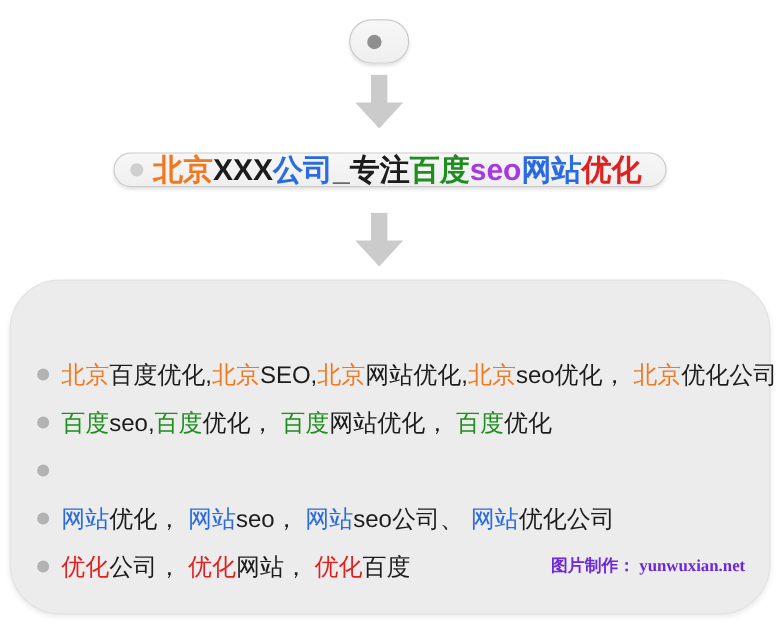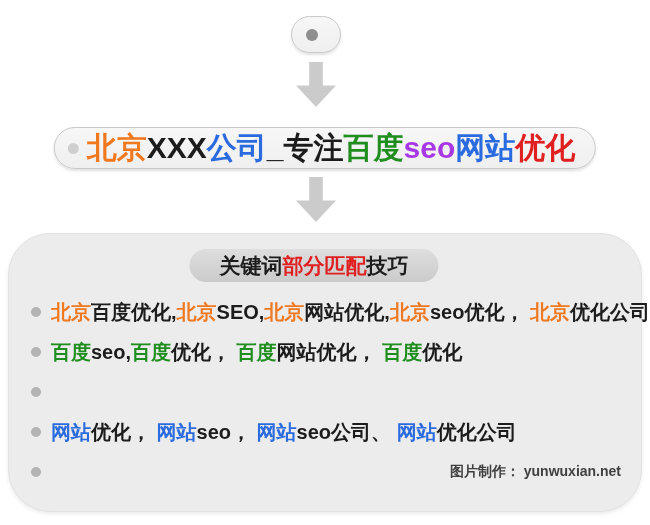--- a/index.html
+++ b/index.html
@@ -37,24 +37,24 @@
     font-weight: bold;
     color: #1c1c1c;
     gap: 9px;
   }
   .pill-top .dot { width: 12px; height: 12px; background: #8f8f8f; }
 
   .pill-title {
     top: 127px;
     left: 50%;
     transform: translateX(-50%);
-    height: 42px;
+    height: 29px;
     border-radius: 21px;
     padding: 0 20px 0 13px;
-    font-size: 30px;
+    font-size: 25px;
     font-weight: bold;
     gap: 8px;
     justify-content: space-between;
   }
   .pill-title .dot { width: 11px; height: 11px; background: #cfcfcf; }
 
   
   .down-arrow {
     position: absolute;
     left: calc(50% - 9px);
@@ -99,77 +99,76 @@
     top: 58px;
     left: 0;
     right: 0;
   }
   .line {
     height: 40px;
     display: flex;
     align-items: center;
     padding-left: 22px;
     font-size: 20px;
-    font-weight: bold;
+    font-weight: normal;
     white-space: nowrap;
   }
   .line .dot {
     width: 10px;
     height: 10px;
     border-radius: 50%;
     background: #b3b3b3;
     margin-right: 10px;
     flex: 0 0 auto;
   }
   .credit {
     position: absolute;
     right: 20px;
     bottom: 30px;
     font-size: 14px;
-    color: #404040;
+    color: #6d28d9;
     font-weight: bold;
     white-space: nowrap;
+    font-family: Liberation Serif, serif;
   }
 </style>
 </head>
 <body>
 
 <div class="pill pill-top">
   <span class="dot"></span>
 </div>
 
 <div class="down-arrow arrow-1"></div>
 
 <div class="pill pill-title">
   <span class="dot"></span>
   <span><span style="color: rgb(240, 120, 30);">北京</span><span style="color: rgb(28, 28, 28);">XXX</span><span style="color: rgb(43, 107, 224);">公司</span><span style="color: rgb(28, 28, 28);">_专注</span><span style="color: rgb(31, 142, 31);">百度</span><span style="color: rgb(168, 56, 230);">seo</span><span style="color: rgb(43, 107, 224);">网站</span><span style="color: rgb(224, 32, 32);">优化</span></span>
 </div>
 
 <div class="down-arrow arrow-2"></div>
 
 <div class="panel">
-  <div class="panel-header">
-    <span><span style="color: rgb(28, 28, 28);">关键词</span><span style="color: rgb(224, 32, 32);">部分匹配</span><span style="color: rgb(28, 28, 28);">技巧</span></span>
-  </div>
 
   <div class="lines">
     <div class="line">
       <span class="dot"></span>
       <span><span style="color: rgb(240, 120, 30);">北京</span><span style="color: rgb(28, 28, 28);">百度优化,</span><span style="color: rgb(240, 120, 30);">北京</span><span style="color: rgb(28, 28, 28);">SEO,</span><span style="color: rgb(240, 120, 30);">北京</span><span style="color: rgb(28, 28, 28);">网站优化,</span><span style="color: rgb(240, 120, 30);">北京</span><span style="color: rgb(28, 28, 28);">seo优化， </span><span style="color: rgb(240, 120, 30);">北京</span><span style="color: rgb(28, 28, 28);">优化公司</span></span>
     </div>
     <div class="line">
       <span class="dot"></span>
       <span><span style="color: rgb(31, 142, 31);">百度</span><span style="color: rgb(28, 28, 28);">seo,</span><span style="color: rgb(31, 142, 31);">百度</span><span style="color: rgb(28, 28, 28);">优化， </span><span style="color: rgb(31, 142, 31);">百度</span><span style="color: rgb(28, 28, 28);">网站优化， </span><span style="color: rgb(31, 142, 31);">百度</span><span style="color: rgb(28, 28, 28);">优化</span></span>
     </div>
     <div class="line">
       <span class="dot"></span>
     </div>
     <div class="line">
       <span class="dot"></span>
       <span><span style="color: rgb(43, 107, 224);">网站</span><span style="color: rgb(28, 28, 28);">优化， </span><span style="color: rgb(43, 107, 224);">网站</span><span style="color: rgb(28, 28, 28);">seo， </span><span style="color: rgb(43, 107, 224);">网站</span><span style="color: rgb(28, 28, 28);">seo公司、 </span><span style="color: rgb(43, 107, 224);">网站</span><span style="color: rgb(28, 28, 28);">优化公司</span></span>
     </div>
     <div class="line">
       <span class="dot"></span>
+      <span><span style="color: rgb(224, 32, 32);">优化</span><span style="color: rgb(28, 28, 28);">公司， </span><span style="color: rgb(224, 32, 32);">优化</span><span style="color: rgb(28, 28, 28);">网站， </span><span style="color: rgb(224, 32, 32);">优化</span><span style="color: rgb(28, 28, 28);">百度</span></span>
     </div>
   </div>
 
   <div class="credit">图片制作： yunwuxian.net</div>
 </div>
 
 </body></html>

